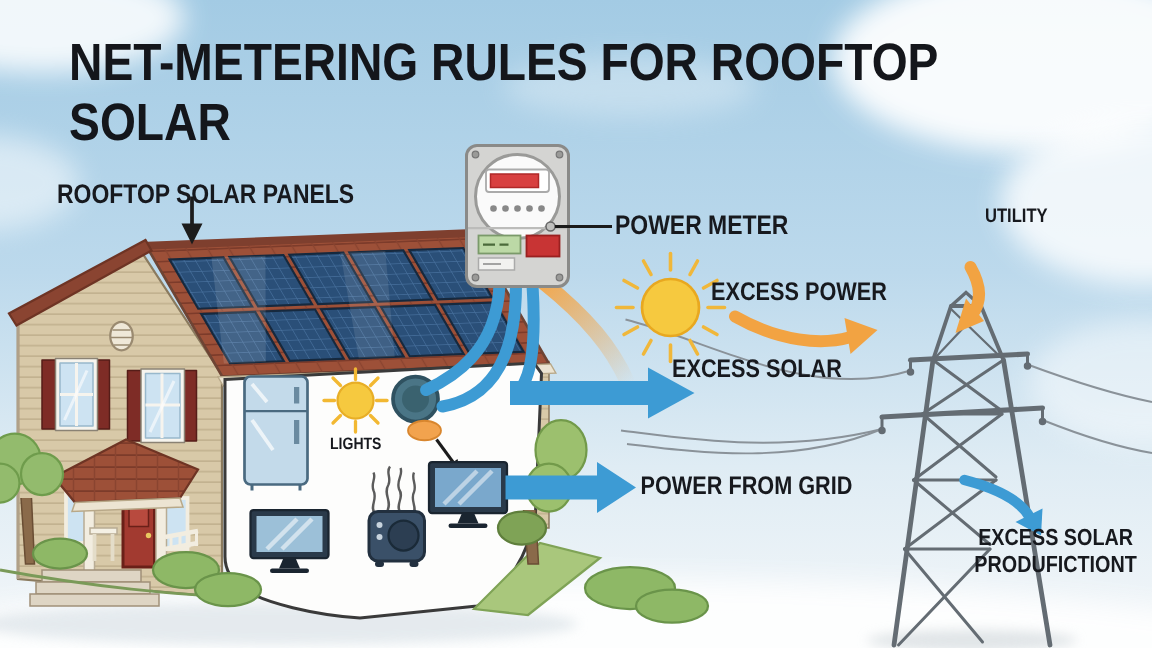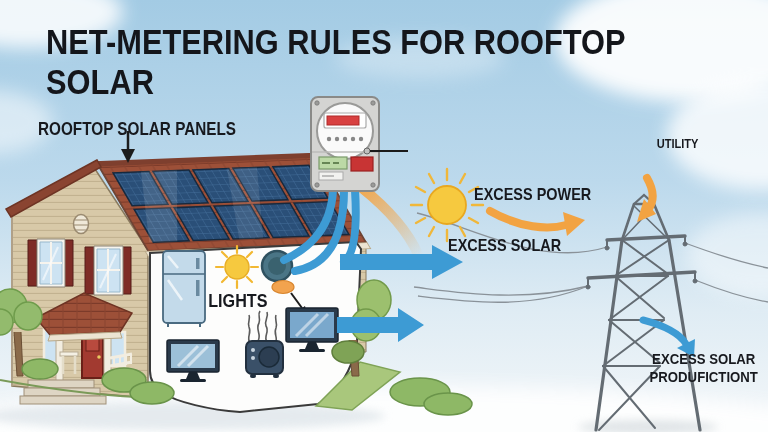--- a/index.html
+++ b/index.html
@@ -13,21 +13,21 @@
   .centered .cond{transform-origin:50% 50%;}
   .title{position:absolute;left:0;top:22px;width:768px;
     font-size:35px;font-weight:bold;color:#14161b;}
   .title .cond{transform:scaleX(.88);transform-origin:50% 50%;}
   #lbl-rooftop{left:26px;top:119px;font-size:18px;margin-left:12px;}
   #lbl-meter{left:410px;top:140px;font-size:18px;}
   #lbl-utility{left:598px;top:135px;width:104px;font-size:13px;line-height:18px;text-align:right;}
   #lbl-excesspower{left:474px;top:185px;font-size:17px;text-align:center;}
   #lbl-togrid{left:420px;top:236px;width:170px;font-size:17px;line-height:19px;}
   #lbl-fromgrid{left:427px;top:314px;font-size:17px;}
-  #lbl-lights{left:203px;top:290px;width:68px;font-size:19px;}
+  #lbl-lights{left:203px;top:290px;width:68px;font-size:11px;}
   #lbl-production{left:634px;top:350px;width:140px;font-size:15.5px;line-height:18px;}
 </style>
 </head>
 <body>
 
 <div class="stage">
 
 <svg width="768" height="432" viewBox="0 0 768 432">
   <defs>
     <filter id="blur8" x="-50%" y="-50%" width="200%" height="200%">
@@ -338,31 +338,33 @@
   <g>
     <path d="M643,320 C666,326 680,334 686,344" stroke="#3d9bd4" stroke-width="7" fill="none" stroke-linecap="round"></path>
     <polygon points="694,357 695,339 677,348" fill="#3d9bd4"></polygon>
   </g>
 </svg>
 
 <div class="title"><span class="cond">NET-METERING RULES FOR ROOFTOP SOLAR</span></div>
 
 <div class="lbl" id="lbl-rooftop"><span class="cond">ROOFTOP SOLAR PANELS</span></div>
 
+<div class="lbl" id="lbl-meter"><span class="cond">POWER METER</span></div>
 
 <div class="lbl centered" id="lbl-utility">
   <div><span class="cond">UTILITY</span></div>
 </div>
 
 <div class="lbl" id="lbl-excesspower"><span class="cond">EXCESS POWER</span></div>
 
 <div class="lbl centered" id="lbl-togrid">
   <div><span class="cond">EXCESS SOLAR</span></div>
 </div>
 
+<div class="lbl" id="lbl-fromgrid"><span class="cond">POWER FROM GRID</span></div>
 
 <div class="lbl centered" id="lbl-lights"><span class="cond">LIGHTS</span></div>
 
 <div class="lbl centered" id="lbl-production">
   <div><span class="cond">EXCESS SOLAR</span></div>
   <div><span class="cond">PRODUFICTIONT</span></div>
 </div>
 
 </div>
 

